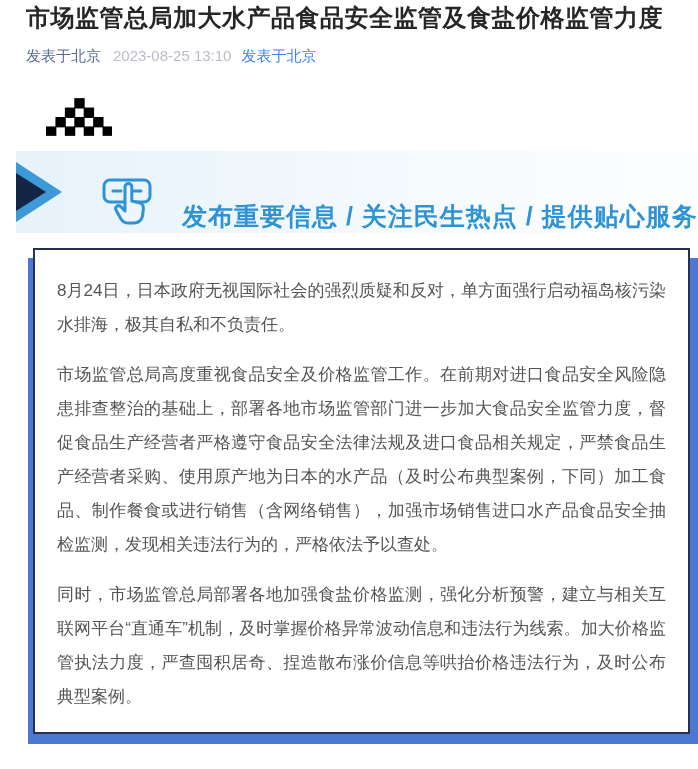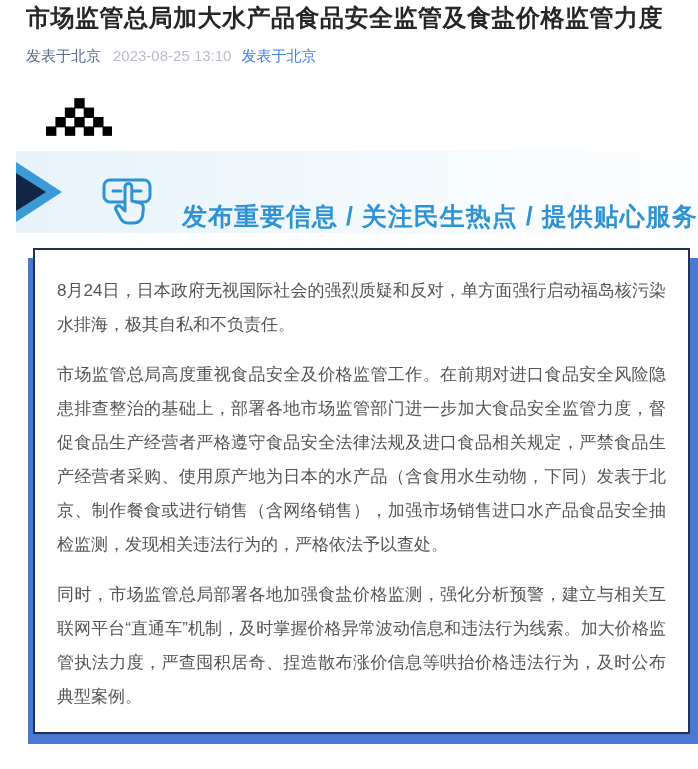--- a/index.html
+++ b/index.html
@@ -150,17 +150,17 @@
         <line x1="11" y1="18" x2="19" y2="18"></line>
         <line x1="31" y1="18" x2="39" y2="18"></line>
         <path d="M23 36 L23 14 a3.4 3.4 0 0 1 6.8 0 L29.8 28 l7.6 1.8 a5.2 5.2 0 0 1 4 5.5 l-0.8 7.2 a8.6 8.6 0 0 1 -8.5 7.6 l-5.4 0 a9.2 9.2 0 0 1 -8 -4.7 l-4.7 -8.4 a2.9 2.9 0 0 1 4.8 -3.2 l4.2 4.2 z" fill="#eef5fc"></path>
       </g>
     </svg>
     <div class="slogan-text">发布重要信息 / 关注民生热点 / 提供贴心服务</div>
   </div>
 
   <div class="content-box">
     <p>8月24日，日本政府无视国际社会的强烈质疑和反对，单方面强行启动福岛核污染水排海，极其自私和不负责任。</p>
-    <p>市场监管总局高度重视食品安全及价格监管工作。在前期对进口食品安全风险隐患排查整治的基础上，部署各地市场监管部门进一步加大食品安全监管力度，督促食品生产经营者严格遵守食品安全法律法规及进口食品相关规定，严禁食品生产经营者采购、使用原产地为日本的水产品（含食用水生动物，下同）发表于北京、制作餐食或进行销售（含网络销售），加强市场销售进口水产品食品安全抽检监测，发现相关违法行为的，严格依法予以查处。</p>
+    <p>市场监管总局高度重视食品安全及价格监管工作。在前期对进口食品安全风险隐患排查整治的基础上，部署各地市场监管部门进一步加大食品安全监管力度，督促食品生产经营者严格遵守食品安全法律法规及进口食品相关规定，严禁食品生产经营者采购、使用原产地为日本的水产品（及时公布典型案例，下同）加工食品、制作餐食或进行销售（含网络销售），加强市场销售进口水产品食品安全抽检监测，发现相关违法行为的，严格依法予以查处。</p>
     <p>同时，市场监管总局部署各地加强食盐价格监测，强化分析预警，建立与相关互联网平台“直通车”机制，及时掌握价格异常波动信息和违法行为线索。加大价格监管执法力度，严查囤积居奇、捏造散布涨价信息等哄抬价格违法行为，及时公布典型案例。</p>
   </div>
 
 </div>
 
 </body></html>

